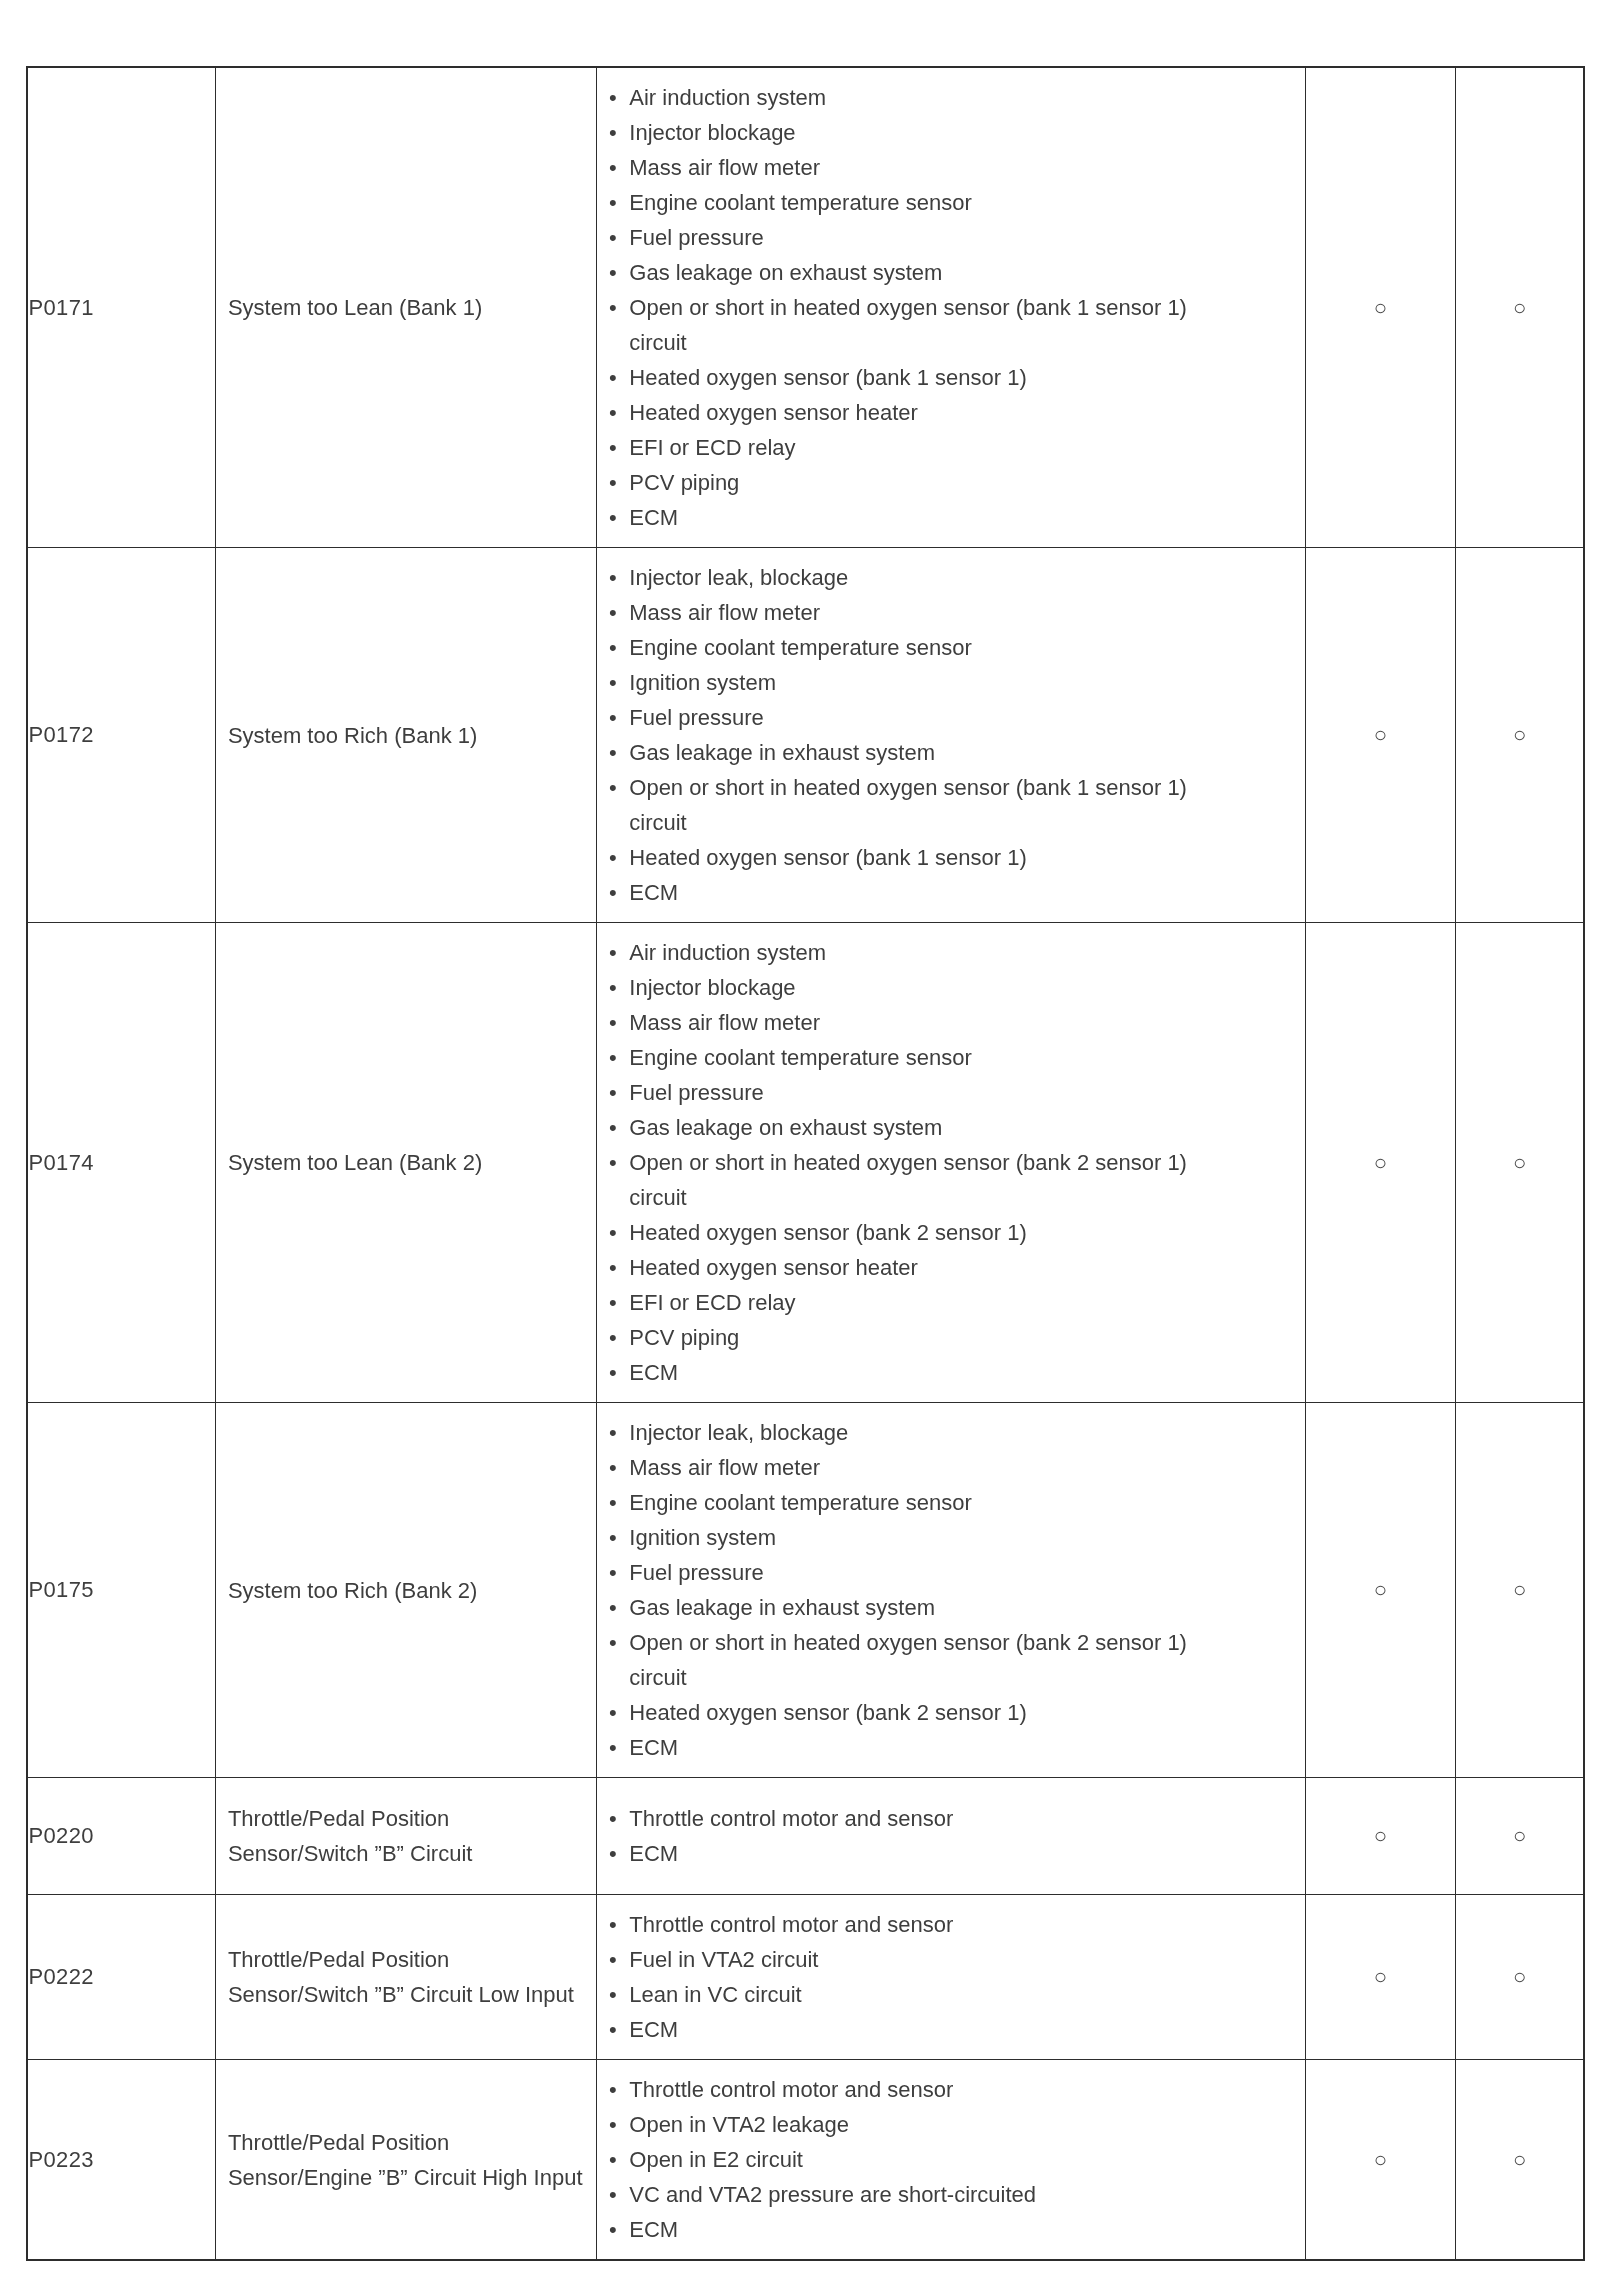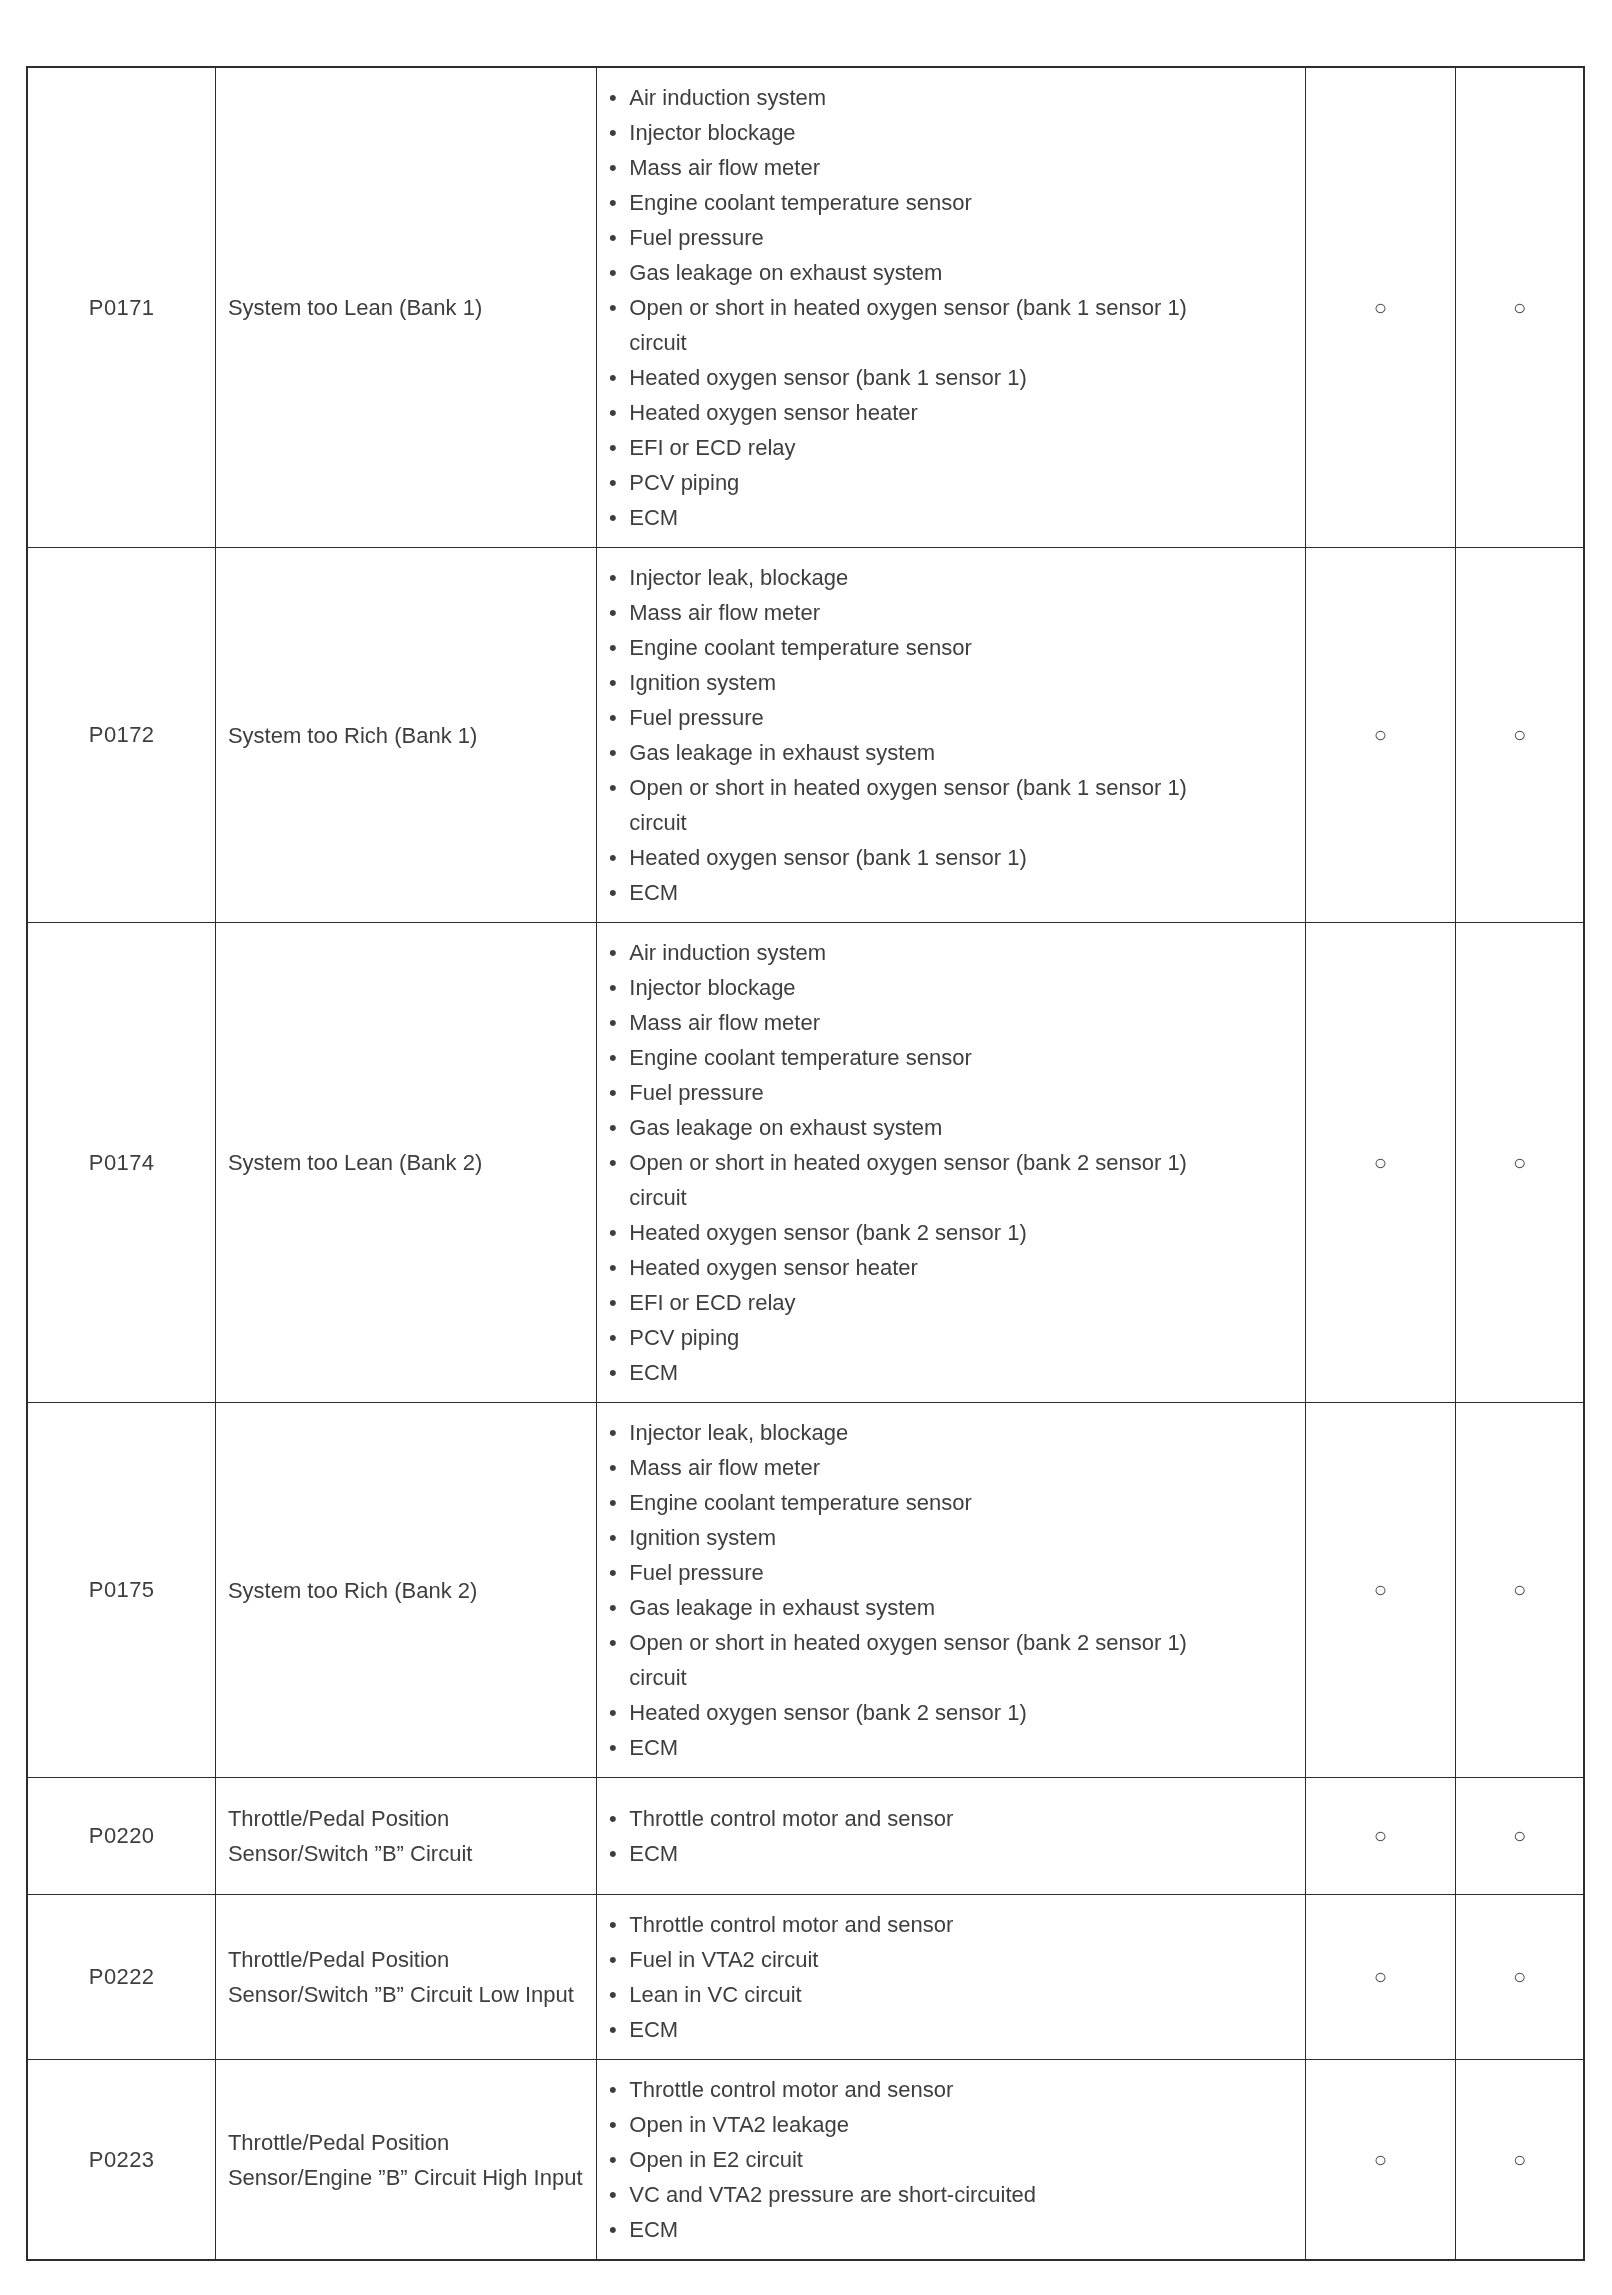--- a/index.html
+++ b/index.html
@@ -36,21 +36,21 @@
     font-size: 22px;
   }
 
   col.c-code    { width: 188px; }
   col.c-desc    { width: 381px; }
   col.c-trouble { width: 709px; }
   col.c-mark1   { width: 150px; }
   col.c-mark2   { width: 129px; }
 
   td.code-cell {
-    text-align: center;
+    text-align: left;
     letter-spacing: 0.4px;
   }
 
   td.desc-cell {
     padding: 23px 12px;
     line-height: 35px;
   }
 
   td.trouble-cell {
     padding: 12px 66px 12px 12px;

